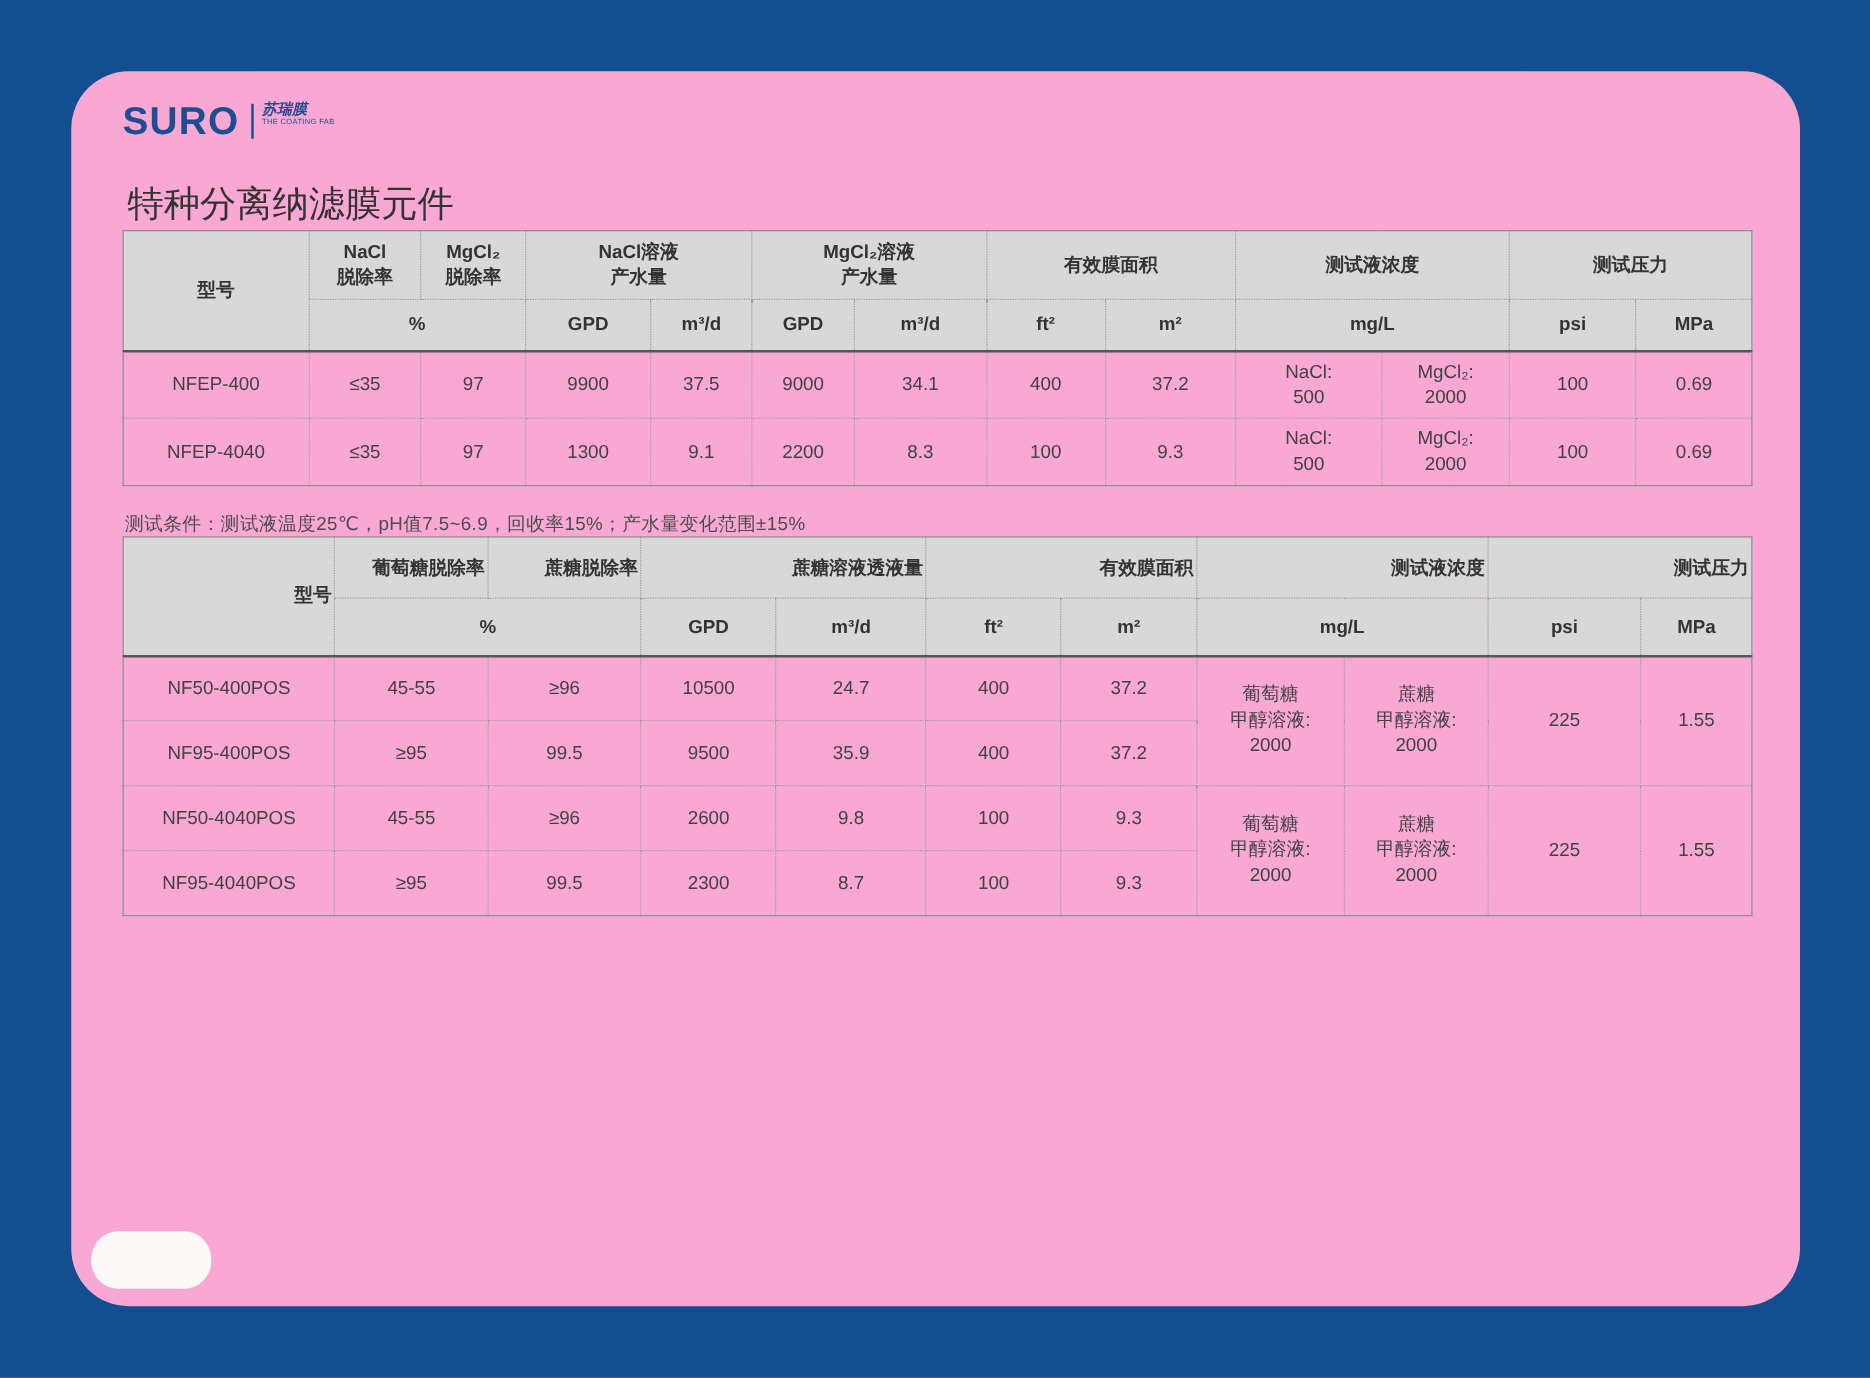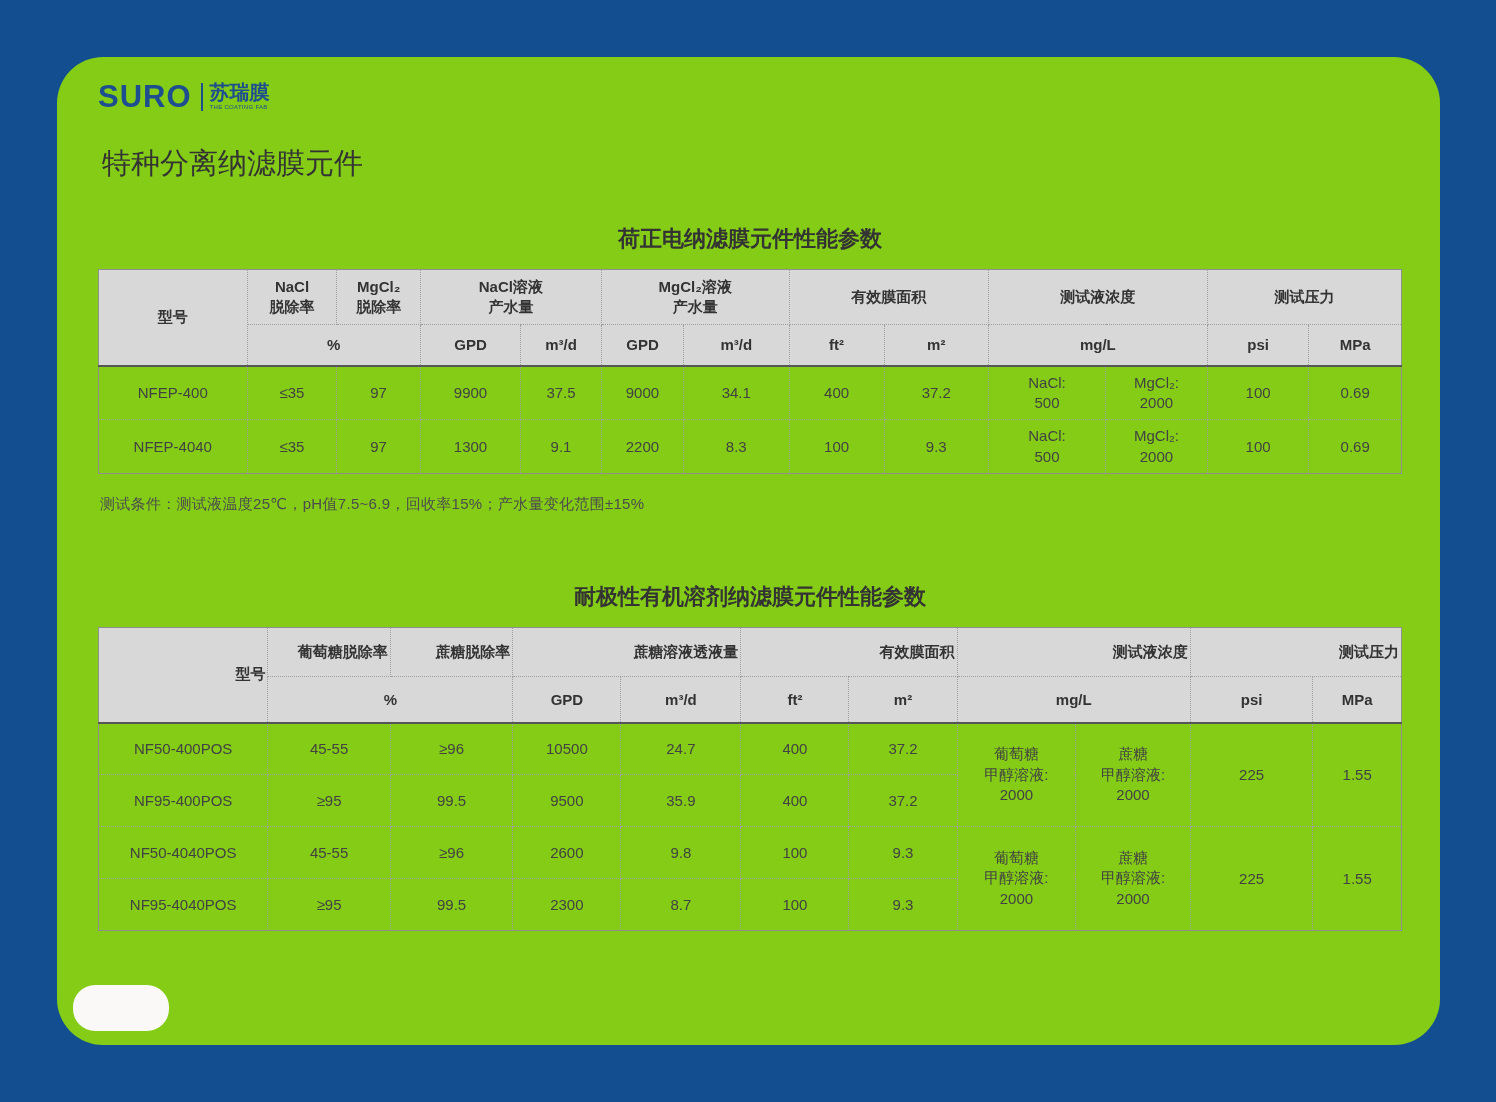--- a/index.html
+++ b/index.html
@@ -7,37 +7,37 @@
     width: 1496px; height: 1102px;
     font-family: "Liberation Sans", "DejaVu Sans", sans-serif;
     background: #134f90;
     position: relative;
     overflow: hidden;
   }
   .card {
     position: absolute;
     left: 57px; top: 57px;
     width: 1383px; height: 988px;
-    background: #84cc16;
+    background: #f9a8d4;
     border-radius: 46px;
   }
   .inner { padding: 22px 38px 0 41px; position: relative; height: 100%; }
 
   
   .logo-row { display: flex; align-items: flex-start; margin-top: 2px; }
   .logo-en {
     font-size: 31px; font-weight: bold; color: #1d4e8f;
     letter-spacing: 1px; line-height: 1;
   }
   .logo-divider {
     width: 2px; height: 28px; background: #1d4e8f;
     margin: 0 7px 0 9px; align-self: center;
   }
   .logo-cn-wrap { display: flex; flex-direction: column; }
-  .logo-cn { font-size: 20px; font-weight: bold; color: #1d4e8f; line-height: 1.15; }
+  .logo-cn { font-size: 12px; font-weight: bold; color: #1d4e8f; line-height: 1.15; font-style: italic; }
   .logo-tagline { font-size: 6px; color: #1d4e8f; letter-spacing: .3px; }
 
   .page-title { font-size: 29px; font-weight: normal; color: #333; margin: 32px 0 0 4px; }
 
   .table-title {
     width: 1304px; text-align: center;
     font-size: 22px; font-weight: bold; color: #333;
     margin: 40px 0 15px 0;
   }
   .table-title.second { margin-top: 68px; }
@@ -82,21 +82,20 @@
       <span class="logo-en">SURO</span>
       <span class="logo-divider"></span>
       <span class="logo-cn-wrap">
         <span class="logo-cn">苏瑞膜</span>
         <span class="logo-tagline">THE COATING FAB</span>
       </span>
     </div>
 
     <h1 class="page-title">特种分离纳滤膜元件</h1>
 
-    <h2 class="table-title">荷正电纳滤膜元件性能参数</h2>
 
     <table class="spec t1">
       <colgroup>
         <col style="width:11.4%">
           <col style="width:6.9%">
           <col style="width:6.4%">
         <col style="width:7.7%">
           <col style="width:6.2%">
           <col style="width:6.3%">
         <col style="width:8.1%">
@@ -168,21 +167,20 @@
           <td class="preline">MgCl₂:
 2000</td>
           <td>100</td>
           <td>0.69</td>
         </tr>
       </tbody>
     </table>
 
     <p class="note">测试条件：测试液温度25℃，pH值7.5~6.9，回收率15%；产水量变化范围±15%</p>
 
-    <h2 class="table-title second">耐极性有机溶剂纳滤膜元件性能参数</h2>
 
     <table class="spec t2">
       <colgroup>
         <col style="width:13.0%">
           <col style="width:9.4%">
           <col style="width:9.4%">
         <col style="width:8.3%">
           <col style="width:9.2%">
           <col style="width:8.3%">
         <col style="width:8.3%">

